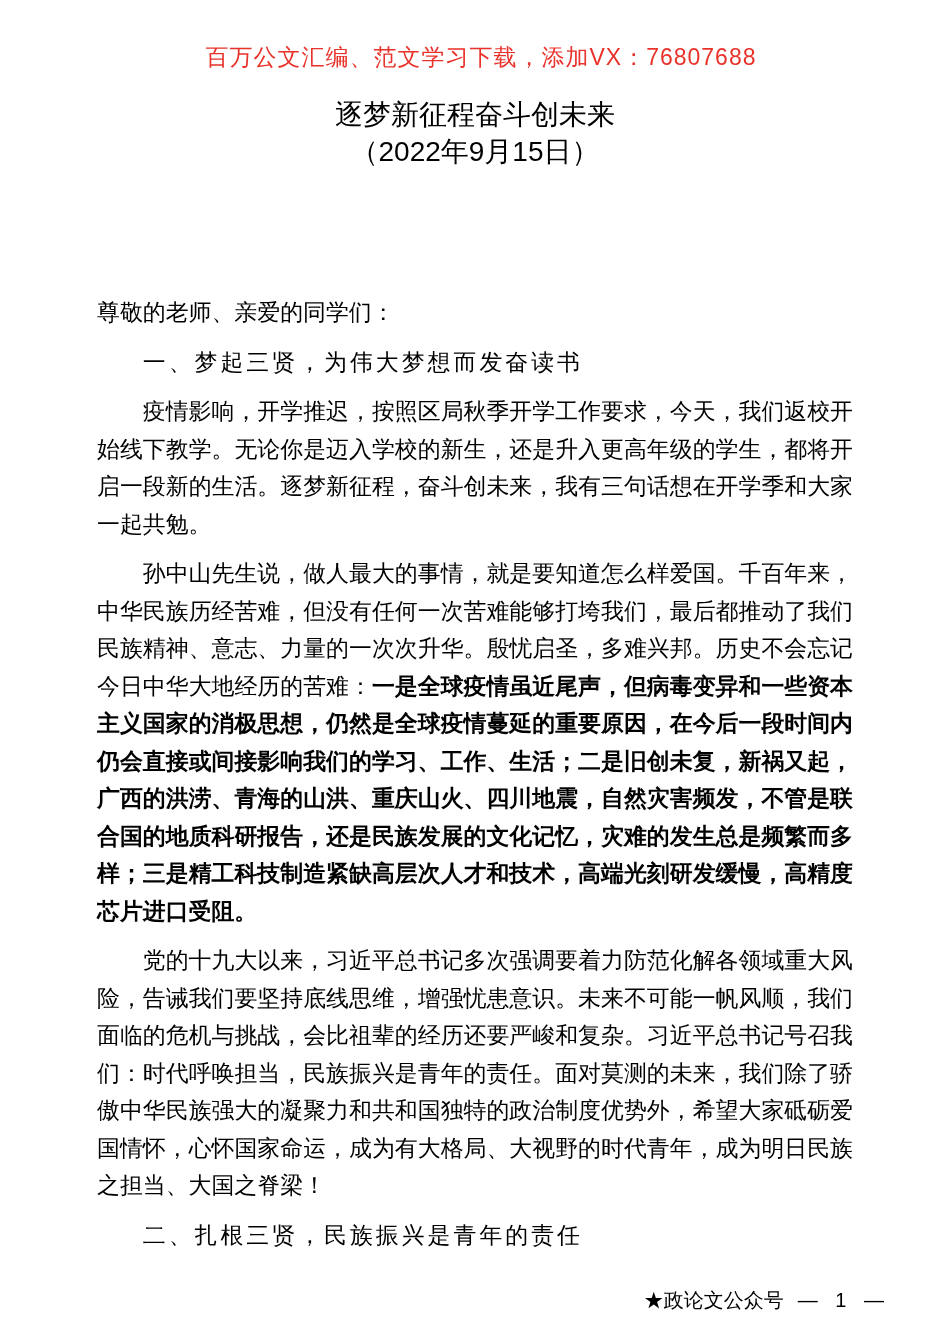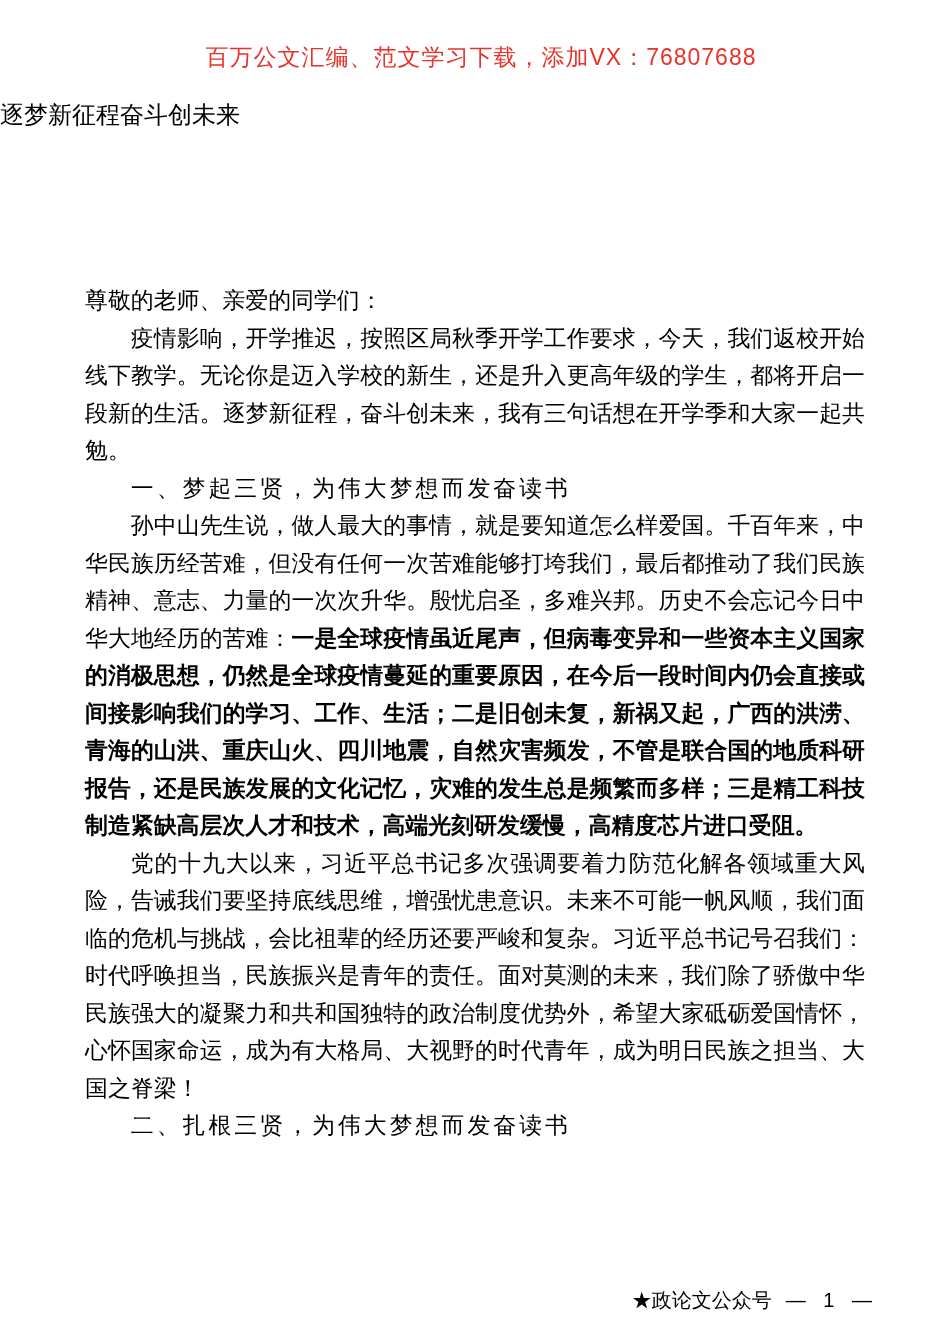--- a/index.html
+++ b/index.html
@@ -24,76 +24,78 @@
     text-align: center;
     font-size: 23px;
     letter-spacing: 1px;
     color: #e8322a;
   }
   .title-block {
     position: absolute;
     top: 96px;
     left: 0;
     right: 0;
-    font-size: 24px;
+    text-align: center;
+    font-size: 28px;
     line-height: 37px;
   }
   .doc-body {
     position: absolute;
     top: 282px;
     left: 85px;
     width: 780px;
     font-size: 22.9px;
     line-height: 37.5px;
     text-align: justify;
     line-break: strict;
     word-break: normal;
   }
   .para {
-    margin: 0;
+    margin: 12px;
     padding: 0;
   }
   .para.indent {
     text-indent: 2em;
   }
   .para.heading {
     letter-spacing: 3px;
   }
   .para b {
     font-weight: 700;
   }
   .footer {
     position: absolute;
-    right: 78px;
+    right: 66px;
     bottom: 30px;
     font-size: 20px;
     white-space: nowrap;
   }
   .footer .page-num {
     margin-left: 14px;
     word-spacing: 12px;
   }
 </style>
 </head>
 <body>
 
 <div class="page">
 
   <div class="notice" style="color: rgb(232, 50, 42); margin-left: 12px;">百万公文汇编、范文学习下载，添加VX：76807688</div>
 
   <div class="title-block">
     <div>逐梦新征程奋斗创未来</div>
+    <div>（2022年9月15日）</div>
   </div>
 
   <div class="doc-body">
       <p class="para"><span>尊敬的老师、亲爱的同学们：</span></p>
+      <p class="para indent heading"><span>一、梦起三贤，为伟大梦想而发奋读书</span></p>
       <p class="para indent"><span>疫情影响，开学推迟，按照区局秋季开学工作要求，今天，我们返校开始线下教学。无论你是迈入学校的新生，还是升入更高年级的学生，都将开启一段新的生活。逐梦新征程，奋斗创未来，我有三句话想在开学季和大家一起共勉。</span></p>
-      <p class="para indent heading"><span>一、梦起三贤，为伟大梦想而发奋读书</span></p>
       <p class="para indent"><span>孙中山先生说，做人最大的事情，就是要知道怎么样爱国。千百年来，中华民族历经苦难，但没有任何一次苦难能够打垮我们，最后都推动了我们民族精神、意志、力量的一次次升华。殷忧启圣，多难兴邦。历史不会忘记今日中华大地经历的苦难：</span><b>一是全球疫情虽近尾声，但病毒变异和一些资本主义国家的消极思想，仍然是全球疫情蔓延的重要原因，在今后一段时间内仍会直接或间接影响我们的学习、工作、生活；二是旧创未复，新祸又起，广西的洪涝、青海的山洪、重庆山火、四川地震，自然灾害频发，不管是联合国的地质科研报告，还是民族发展的文化记忆，灾难的发生总是频繁而多样；三是精工科技制造紧缺高层次人才和技术，高端光刻研发缓慢，高精度芯片进口受阻。</b></p>
       <p class="para indent"><span>党的十九大以来，习近平总书记多次强调要着力防范化解各领域重大风险，告诫我们要坚持底线思维，增强忧患意识。未来不可能一帆风顺，我们面临的危机与挑战，会比祖辈的经历还要严峻和复杂。习近平总书记号召我们：时代呼唤担当，民族振兴是青年的责任。面对莫测的未来，我们除了骄傲中华民族强大的凝聚力和共和国独特的政治制度优势外，希望大家砥砺爱国情怀，心怀国家命运，成为有大格局、大视野的时代青年，成为明日民族之担当、大国之脊梁！</span></p>
-      <p class="para indent heading"><span>二、扎根三贤，为伟大梦想而发奋读书</span></p>
+      <p class="para indent heading"><span>二、扎根三贤，民族振兴是青年的责任</span></p>
     </div>
 
   <div class="footer">
     <span>★政论文公众号</span><span class="page-num">— 1 —</span>
   </div>
 
 </div>
 
 </body></html>

